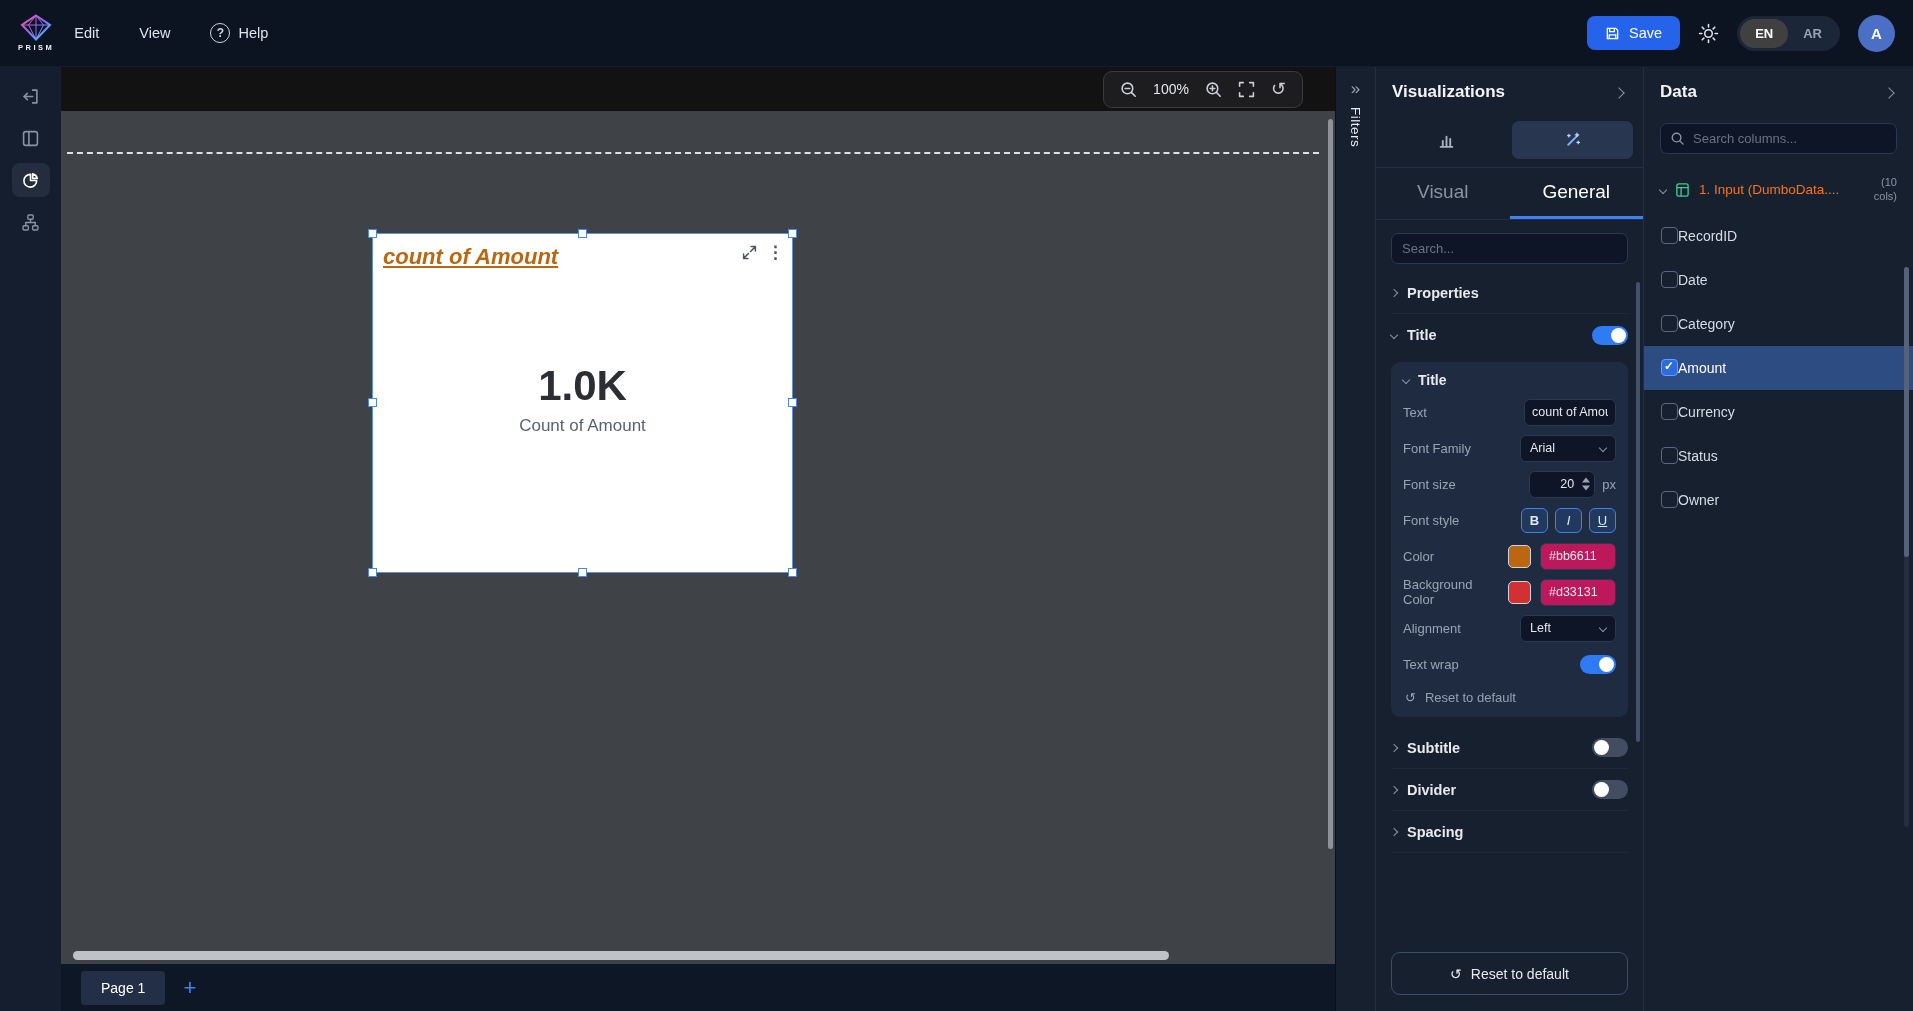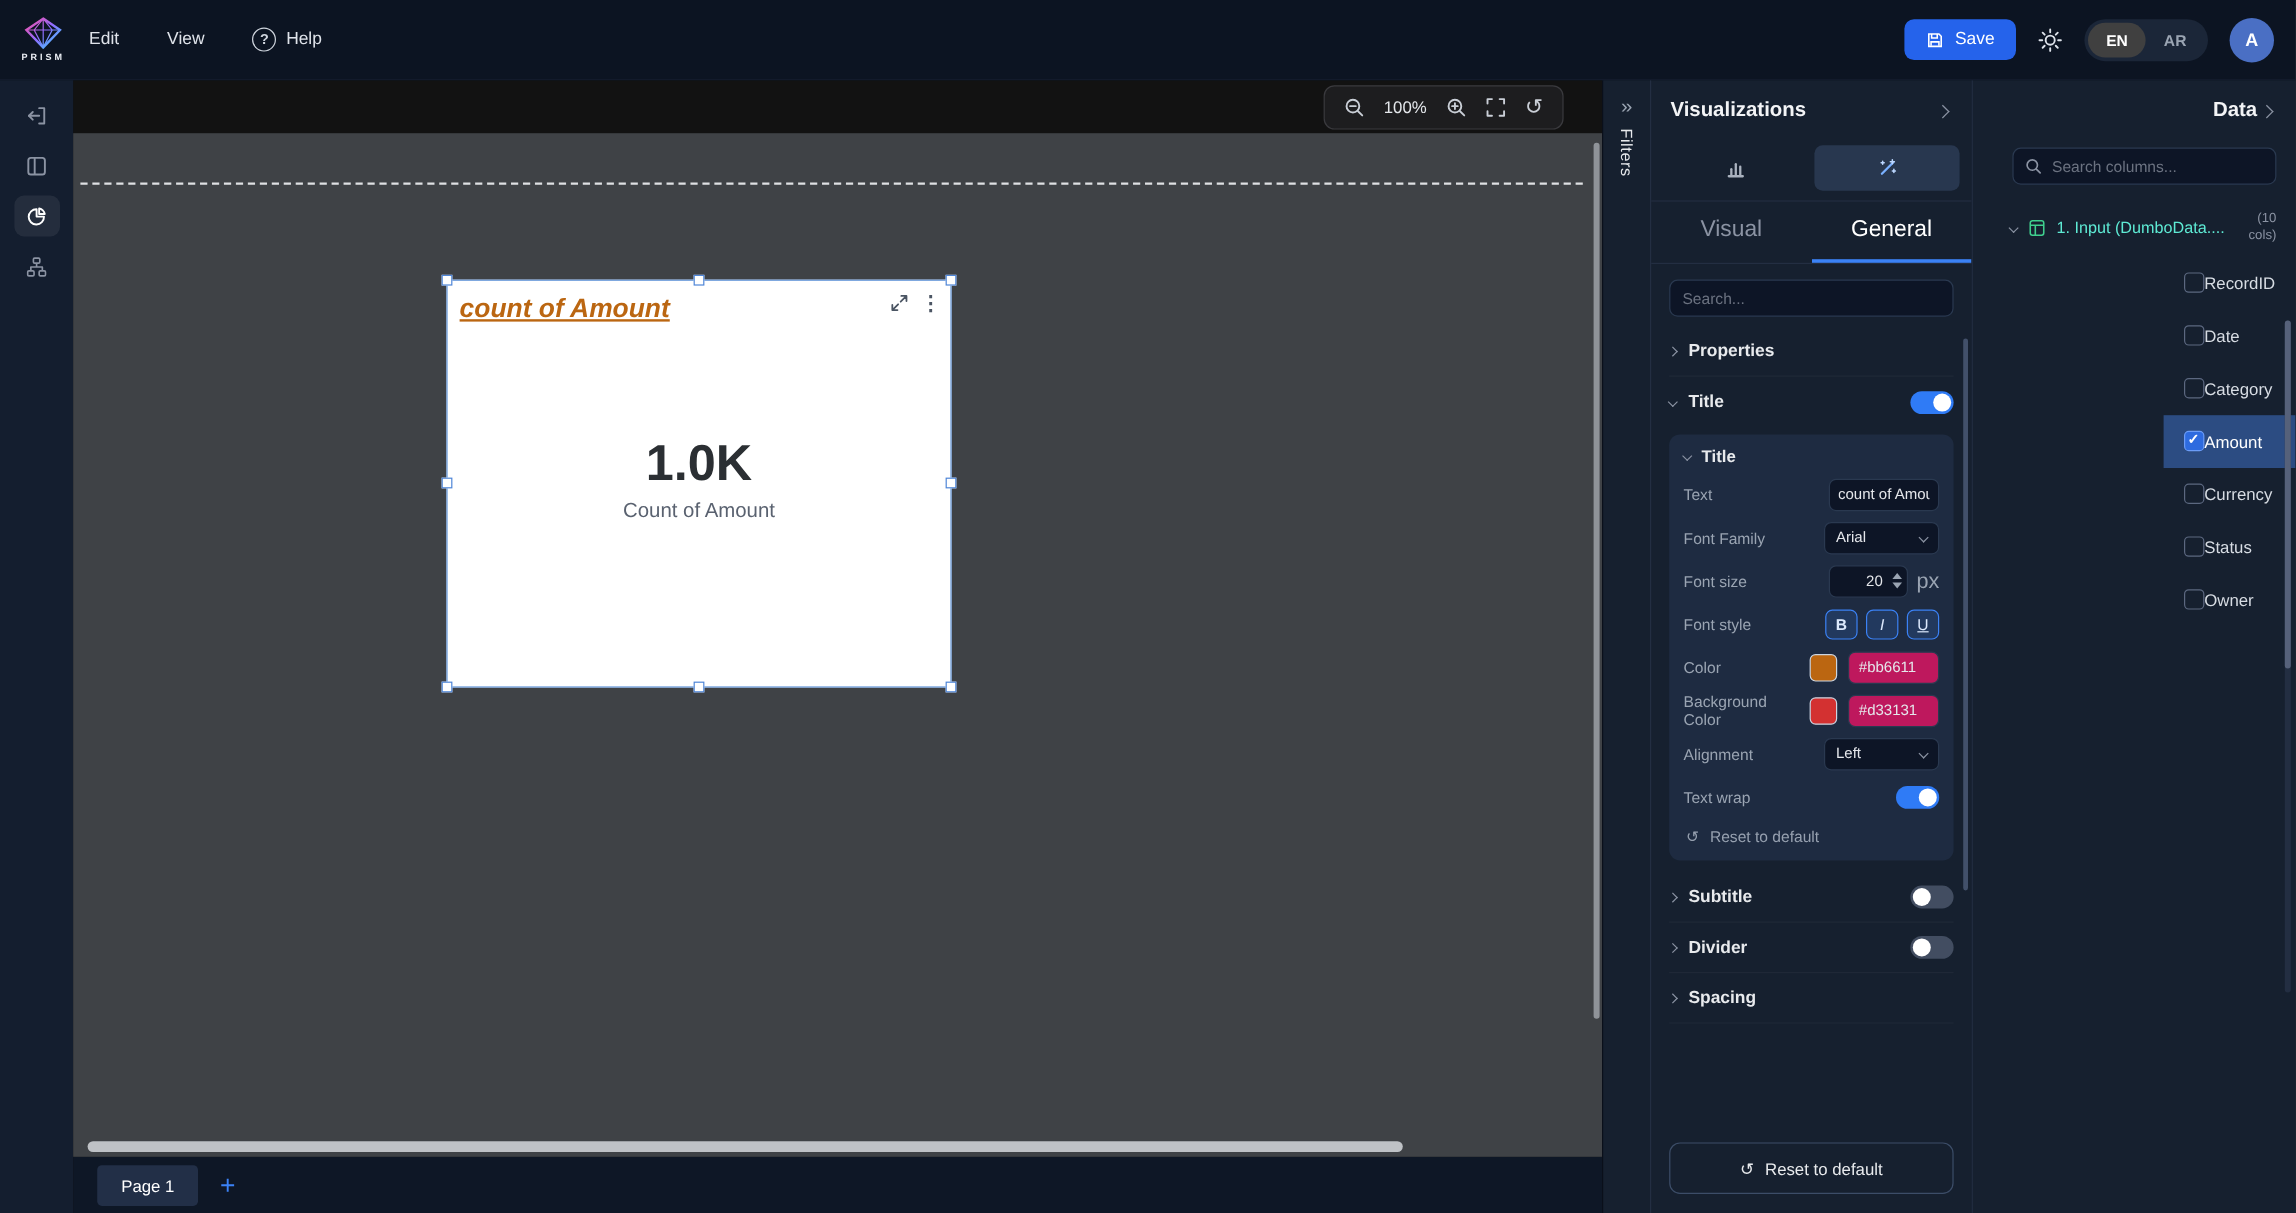--- a/index.html
+++ b/index.html
@@ -59,21 +59,21 @@
   .add-page { color:#3b82f6; font-size:22px; cursor:pointer; background:none; border:none; line-height:1; font-family:inherit; }
 
   
   .filters-strip { width:40px; flex:0 0 40px; background:#16202f; border-left:1px solid #0a0f1a; display:flex; flex-direction:column; align-items:center; padding-top:12px; gap:8px; }
   .collapse-icon { color:#9aa4b2; font-size:17px; cursor:pointer; background:none; border:none; font-family:inherit; }
   .filters-label { writing-mode:vertical-rl; color:#e8eaed; font-size:13.5px; cursor:pointer; letter-spacing:.5px; }
 
   
   .panel { background:#16202f; border-left:1px solid #232e42; display:flex; flex-direction:column; position:relative; }
   .viz-panel { width:268px; flex:0 0 268px; }
-  .data-panel { width:270px; flex:0 0 270px;align-items:flex-end; }
+  .data-panel { width:270px; flex:0 0 270px; }
   .panel-header { height:50px; flex:0 0 50px; display:flex; align-items:center; justify-content:space-between; padding:0 16px; }
   .panel-title { font-size:17px; font-weight:bold; color:#f3f4f6; }
   .chev { display:inline-block; width:8px; height:8px; border-right:1.7px solid #8b93a3; border-bottom:1.7px solid #8b93a3; }
   .chev-r { transform:rotate(-45deg); }
   .chev-d { transform:rotate(45deg); }
   .chev-sm { width:6px; height:6px; }
   .chev-btn { background:none; border:none; cursor:pointer; padding:4px; }
 
   
   .viz-icon-tabs { display:flex; padding:4px 10px 8px; gap:4px; border-bottom:1px solid #232e42; }
@@ -98,38 +98,38 @@
   .prop-label { color:#9aa4b2; font-size:13px; flex:1; }
   .small-input { width:92px; height:27px; background:#0d1526; border:1px solid #2a3950; border-radius:6px; color:#e5e7eb; font-size:12.5px; padding:0 7px; font-family:inherit; outline:none; }
   .select { width:96px; height:27px; background:#0d1526; border:1px solid #2a3950; border-radius:6px; display:flex; align-items:center; justify-content:space-between; padding:0 9px; color:#e5e7eb; font-size:12.5px; cursor:pointer; }
   .numwrap { display:flex; align-items:center; gap:7px; }
   .numbox { position:relative; }
   .num-input { width:66px; height:27px; background:#0d1526; border:1px solid #2a3950; border-radius:6px; color:#e5e7eb; font-size:12.5px; text-align:right; padding:0 20px 0 6px; font-family:inherit; outline:none; }
   .spin { position:absolute; right:5px; top:50%; transform:translateY(-50%); display:flex; flex-direction:column; gap:3px; cursor:pointer; }
   .spin i { width:0; height:0; border-left:4px solid transparent; border-right:4px solid transparent; display:block; }
   .spin .up { border-bottom:5px solid #9aa4b2; }
   .spin .dn { border-top:5px solid #9aa4b2; }
-  .unit { color:#9aa4b2; font-size:18px; }
+  .unit { color:#9aa4b2; font-size:13px; }
   .style-btns { display:flex; gap:7px; }
   .sbtn { width:27px; height:25px; border:1px solid #3b82f6; border-radius:6px; background:rgba(59,130,246,.16); color:#dce9fd; font-size:13px; display:flex; align-items:center; justify-content:center; cursor:pointer; font-family:inherit; }
   .sbtn.b { font-weight:bold; } .sbtn.i { font-style:italic; } .sbtn.u { text-decoration:underline; }
   .colorwrap { display:flex; align-items:center; gap:9px; }
   .swatch { width:23px; height:23px; border-radius:5px; border:1px solid #cbd5e1; cursor:pointer; }
   .hex-input { width:76px; height:27px; background:#be185d; border:1px solid #2a3950; border-radius:6px; color:#e5e7eb; font-size:12.5px; padding:0 8px; font-family:inherit; outline:none; }
   .reset-row { display:flex; align-items:center; gap:9px; color:#96a0af; font-size:13px; padding:8px 2px 4px; cursor:pointer; }
   .viz-footer { padding:12px 15px 16px; }
   .reset-btn { width:100%; height:43px; border:1px solid #3c4d68; border-radius:9px; background:transparent; color:#e8eaed; font-size:14px; display:flex; align-items:center; justify-content:center; gap:9px; cursor:pointer; font-family:inherit; }
   .viz-scrollbar { position:absolute; right:3px; top:10px; width:4px; height:460px; background:#42506a; border-radius:2px; }
 
   
   .data-search { margin:6px 16px 14px; position:relative; }
   .data-search .tinput { padding-left:32px; }
   .search-ico { position:absolute; left:10px; top:8px; }
   .source-row { display:flex; align-items:center; gap:9px; padding:8px 16px 10px; cursor:pointer; }
-  .source-name { color:#5eead4; font-size:13.5px; flex:1; white-space:nowrap; overflow:hidden; text-overflow:ellipsis; }
+  .source-name { color:#f97316; font-size:13.5px; flex:1; white-space:nowrap; overflow:hidden; text-overflow:ellipsis; }
   .cols-badge { color:#8b93a3; font-size:11px; width:34px; text-align:right; line-height:1.25; }
   .col-list { position:relative; }
   .col-row { display:flex; align-items:center; height:44px; padding:0 17px; font-size:14px; color:#d7dce3; cursor:pointer; }
   .col-row.selected { background:#2c4c82; color:#ffffff; }
   .checkbox { width:17px; height:17px; border:1.6px solid #5c6880; border-radius:4px; flex:0 0 17px; position:relative; cursor:pointer; }
   .checkbox.checked { background:#2e6bdf; border-color:#6b9cf7; }
   .checkbox.checked::after { content:"✓"; position:absolute; left:2px; top:-1px; color:#fff; font-size:12px; font-weight:bold; }
   .data-scrollbar { position:absolute; right:4px; top:200px; width:5px; height:560px; background:#232e42; border-radius:3px; }
   .data-thumb { width:5px; height:290px; background:#56617a; border-radius:3px; }
 

